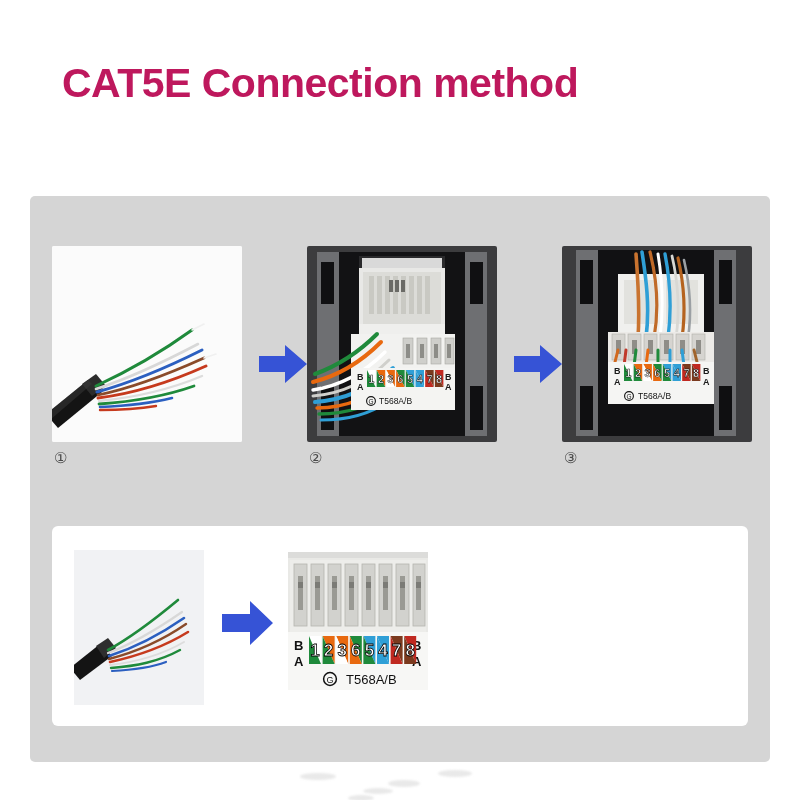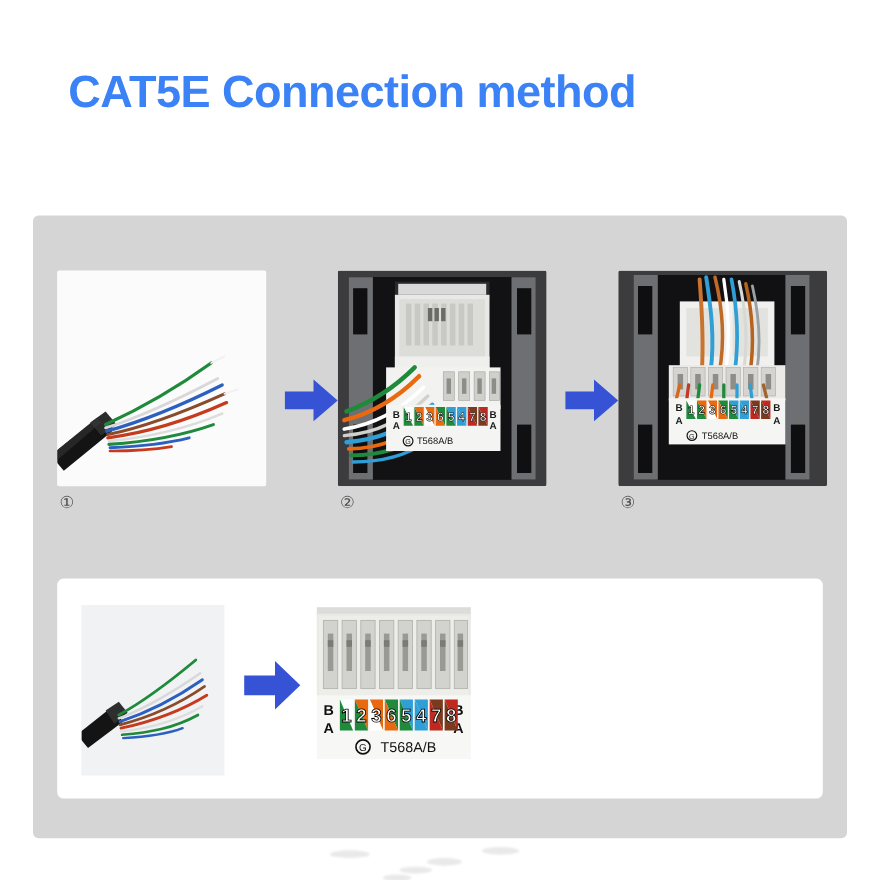--- a/index.html
+++ b/index.html
@@ -4,21 +4,21 @@
 <style>
   html,body{margin:0;padding:0;}
   body{
     width:800px;height:800px;background:#ffffff;
     font-family:"Liberation Sans", sans-serif;
     overflow:hidden;position:relative;
   }
   
   .title{
     position:absolute;left:62px;top:60px;
-    font-size:41px;font-weight:bold;color:#3b82f6;
+    font-size:41px;font-weight:bold;color:#be185d;
     letter-spacing:-0.5px;white-space:nowrap;
   }
   
   .gray-card{
     position:absolute;left:30px;top:196px;
     width:740px;height:566px;
     background:#d5d5d5;border-radius:5px;
   }
   
   .steps-row{

